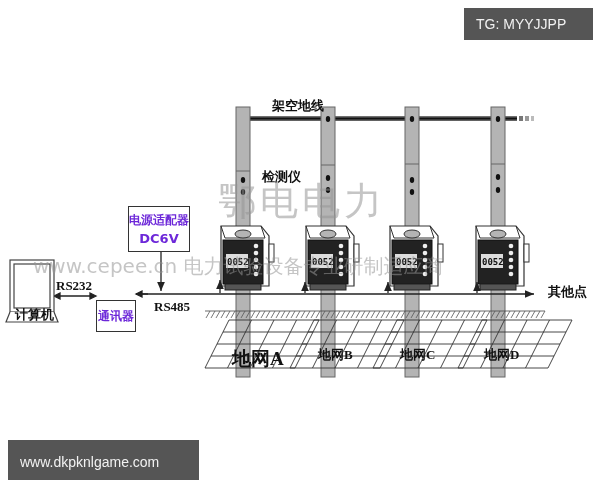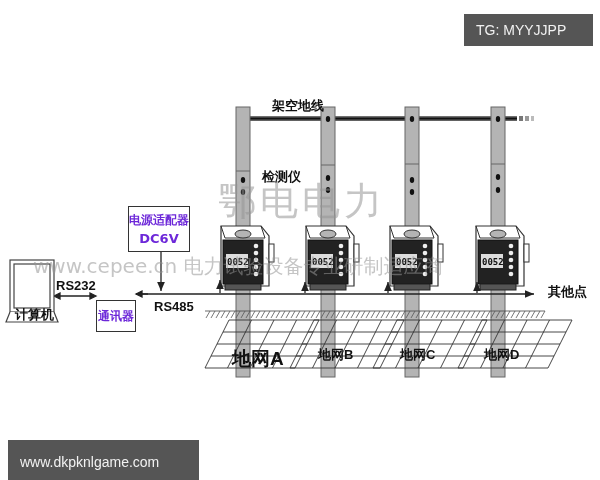--- a/index.html
+++ b/index.html
@@ -1,21 +1,21 @@
 <!DOCTYPE html>
 <html><head>
 <meta charset="utf-8">
 <style>
   html, body { margin: 0; padding: 0; }
   body {
     width: 600px; height: 480px; overflow: hidden; background: #ffffff;
     position: relative; font-family: "DejaVu Sans", sans-serif;
   }
   #stage { position: absolute; left: 0; top: 0; width: 600px; height: 480px; }
-  .lbl { position: absolute; font-weight: bold; color: #111; white-space: nowrap; font-family: Liberation Sans, sans-serif; }
+  .lbl { position: absolute; font-weight: bold; color: #111; white-space: nowrap; font-family: Liberation Serif, serif; }
   .box { position: absolute; border: 1.5px solid #333; background: #fff; display: flex; align-items: center; justify-content: center; flex-direction: column; font-weight: bold; color: #6d28d9; }
   .badge { position: absolute; background: #555555; color: #f2f2f2; font-family: "Liberation Sans", sans-serif; display: flex; align-items: center; }
   .wm { position: absolute; color: rgba(150,150,150,0.55); white-space: nowrap; font-family: "DejaVu Sans", sans-serif; }
 </style>
 </head>
 <body>
 
 <div id="stage">
 
   <svg width="600" height="480" style="position:absolute;left:0;top:0">
@@ -293,19 +293,19 @@
   </div>
 
   <div class="lbl" style="left:154px;top:299px;font-size:13px;">RS485</div>
   <div class="lbl" style="left:548px;top:283px;font-size:13px;">其他点</div>
 
   <div class="lbl" style="left:232px;top:346px;font-size:19px;">地网A</div>
   <div class="lbl" style="left:318px;top:346px;font-size:13px;">地网B</div>
   <div class="lbl" style="left:400px;top:346px;font-size:13px;">地网C</div>
   <div class="lbl" style="left:484px;top:346px;font-size:13px;">地网D</div>
 
-  <div class="badge" style="left:464px;top:8px;width:129px;height:32px;padding-left:12px;box-sizing:border-box;font-size:14px;margin-top:6px;">
+  <div class="badge" style="left:464px;top:8px;width:129px;height:32px;padding-left:12px;box-sizing:border-box;font-size:14px;">
     <span>TG: MYYJJPP</span>
   </div>
   <div class="badge" style="left:8px;top:440px;width:191px;height:44px;padding-left:12px;box-sizing:border-box;font-size:14px;">
     <span>www.dkpknlgame.com</span>
   </div>
 </div>
 
 </body></html>

